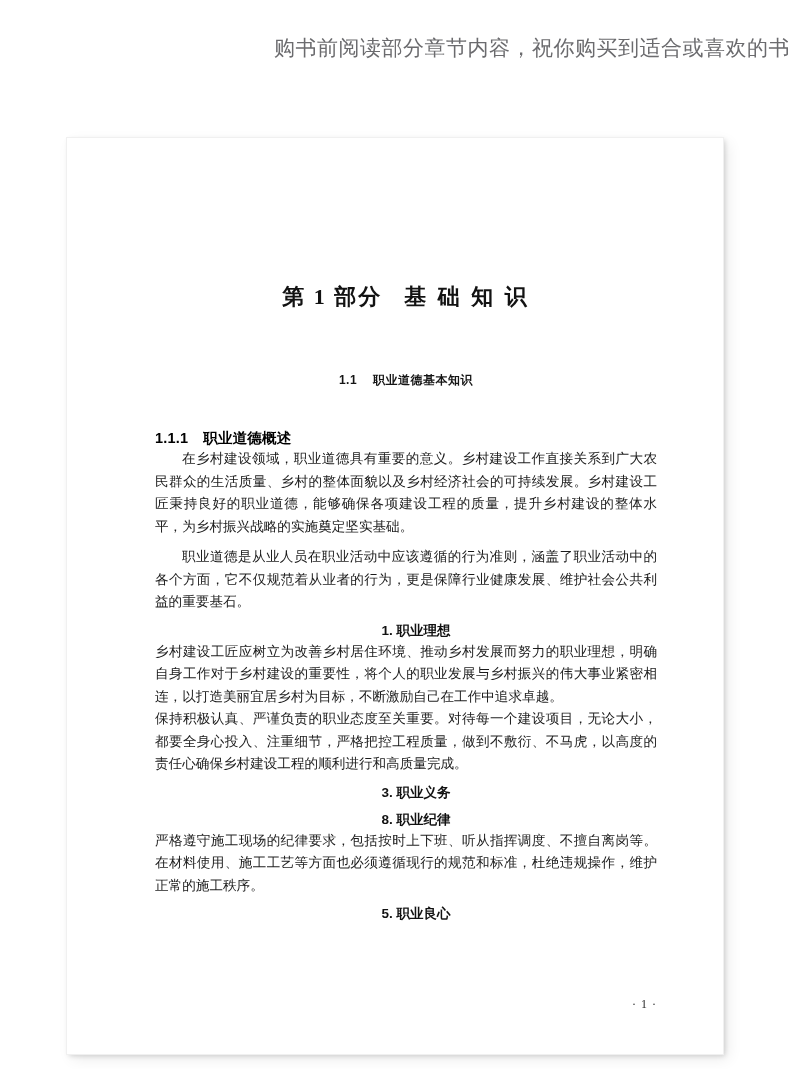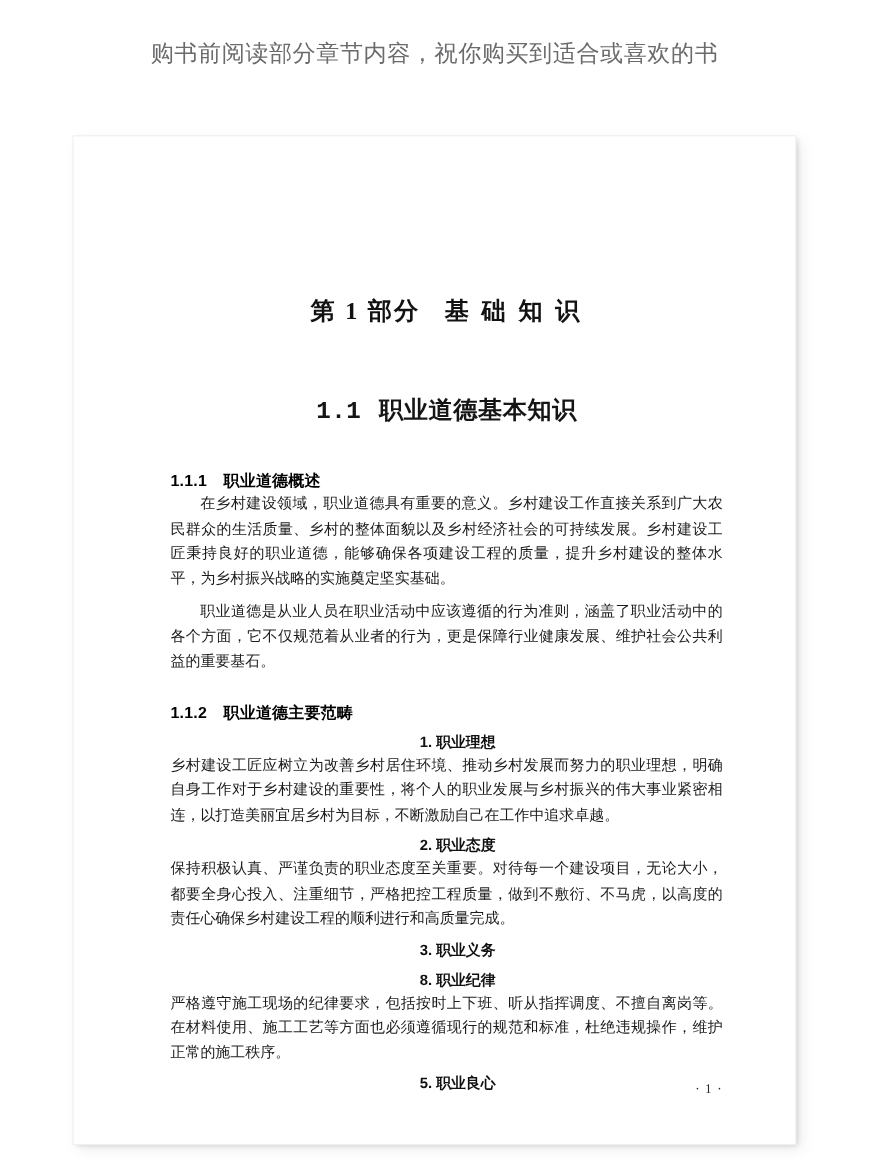--- a/index.html
+++ b/index.html
@@ -17,36 +17,36 @@
 
   
   .banner {
     position: absolute;
     left: 0;
     top: 0;
     width: 790px;
     height: 96px;
     display: flex;
     align-items: center;
-    justify-content: center;
+    justify-content: flex-end;
     background: #ffffff;
   }
   .banner-text {
     font-family: "Liberation Sans", "DejaVu Sans", sans-serif;
     font-size: 21px;
     color: #6b6b6e;
     letter-spacing: 0.5px;
     white-space: nowrap;
   }
 
   
   .sheet {
     position: absolute;
     left: 67px;
-    top: 124px;
+    top: 138px;
     width: 656px;
     height: 916px;
     background: #ffffff;
     box-shadow:
       0 0 0 1px #f0f0f0,
       2px 2px 5px rgba(0,0,0,0.16),
       5px 5px 14px rgba(0,0,0,0.08);
   }
   .sheet-inner {
     position: absolute;
@@ -74,23 +74,23 @@
     color: #121212;
     letter-spacing: 3px;
   }
   .part-title .num-seg { letter-spacing: 2px; }
   .part-title .gap { display: inline-block; width: 22px; }
 
   
   .h2 {
     margin-top: 60px;
     text-align: center;
-    font-family: Liberation Mono, monospace;
+    font-family: Liberation Sans, sans-serif;
     font-weight: bold;
-    font-size: 22px;
+    font-size: 12px;
     color: #151515;
     letter-spacing: 0.5px;
   }
   .h2 .gap { display: inline-block; width: 16px; }
 
   
   .h3 {
     margin-top: 40px;
     font-family: "Liberation Sans", "DejaVu Sans", sans-serif;
     font-weight: bold;
@@ -158,28 +158,24 @@
       </div>
 
       <div class="h3">
         <span>1.1.1</span><span class="gap"></span><span>职业道德概述</span>
       </div>
 
       <p class="para run">在乡村建设领域，职业道德具有重要的意义。乡村建设工作直接关系到广大农民群众的生活质量、乡村的整体面貌以及乡村经济社会的可持续发展。乡村建设工匠秉持良好的职业道德，能够确保各项建设工程的质量，提升乡村建设的整体水平，为乡村振兴战略的实施奠定坚实基础。</p>
 
       <p class="para first">职业道德是从业人员在职业活动中应该遵循的行为准则，涵盖了职业活动中的各个方面，它不仅规范着从业者的行为，更是保障行业健康发展、维护社会公共利益的重要基石。</p>
 
-      <div class="h3 tight">
-        <span>1.1.2</span><span class="gap"></span><span>职业道德主要范畴</span>
-      </div>
 
       <div class="item-title">1. 职业理想</div>
       <p class="para noindent">乡村建设工匠应树立为改善乡村居住环境、推动乡村发展而努力的职业理想，明确自身工作对于乡村建设的重要性，将个人的职业发展与乡村振兴的伟大事业紧密相连，以打造美丽宜居乡村为目标，不断激励自己在工作中追求卓越。</p>
 
-      <div class="item-title">2. 职业态度</div>
       <p class="para noindent">保持积极认真、严谨负责的职业态度至关重要。对待每一个建设项目，无论大小，都要全身心投入、注重细节，严格把控工程质量，做到不敷衍、不马虎，以高度的责任心确保乡村建设工程的顺利进行和高质量完成。</p>
 
       <div class="item-title">3. 职业义务</div>
 
       <div class="item-title">8. 职业纪律</div>
       <p class="para noindent">严格遵守施工现场的纪律要求，包括按时上下班、听从指挥调度、不擅自离岗等。在材料使用、施工工艺等方面也必须遵循现行的规范和标准，杜绝违规操作，维护正常的施工秩序。</p>
 
       <div class="item-title">5. 职业良心</div>
 
     </div>

